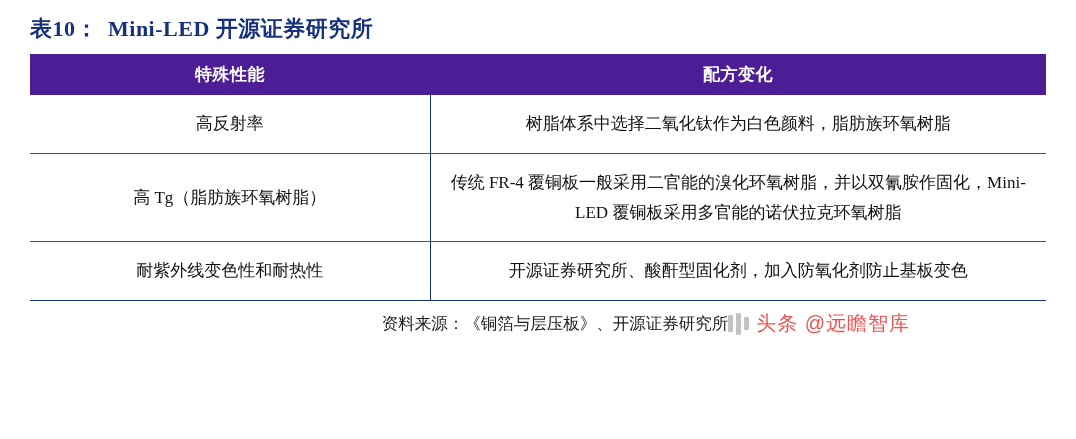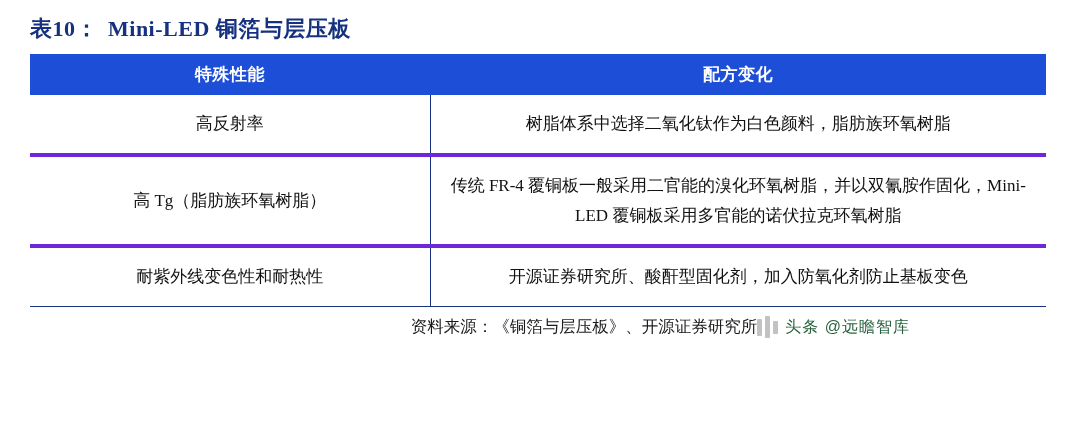--- a/index.html
+++ b/index.html
@@ -39,37 +39,37 @@
     font-weight: bold;
     color: #16317f;
     letter-spacing: 0.5px;
   }
   table.main-table {
     width: 1016px;
     border-collapse: collapse;
     table-layout: fixed;
   }
   table.main-table thead th {
-    background: #1d4ed8;
+    background: #4c1d95;
     color: #ffffff;
     font-size: 17px;
     font-weight: bold;
     padding: 9px 6px;
     text-align: center;
     border: none;
     letter-spacing: 0.5px;
   }
   col.c1 { width: 400px; }
   col.c2 { width: 616px; }
   table.main-table tbody td {
     font-size: 17px;
     text-align: center;
     vertical-align: middle;
     padding: 14px 10px;
-    border-bottom: 4px solid #6d28d9;
+    border-bottom: 1px solid #6d28d9;
     line-height: 1.75;
     color: #111111;
   }
   table.main-table tbody tr:last-child td {
     border-bottom: 1px solid #16317f;
   }
   td.cell-left {
     border-right: 1px solid #16317f;
   }
   .source-row {
@@ -96,34 +96,34 @@
   .wm-logo .bar {
     display: inline-block;
     width: 5px;
     height: 17px;
     background: #bdbdbd;
     border-radius: 1px;
   }
   .wm-logo .bar.b2 { height: 22px; }
   .wm-logo .bar.b3 { height: 13px; }
   .wm-text {
-    font-size: 16px;
-    color: #14532d;
+    font-size: 20px;
+    color: #ef4444;
     font-family: "Liberation Sans", sans-serif;
     letter-spacing: 1px;
   }
 </style>
 </head>
 <body>
 
 <div class="page">
 
   <div class="title-row">
     <span class="title-label">表10：</span>
-    <span class="title-text">Mini-LED 铜箔与层压板</span>
+    <span class="title-text">Mini-LED 开源证券研究所</span>
   </div>
 
   <table class="main-table">
     <colgroup>
       <col class="c1">
       <col class="c2">
     </colgroup>
     <thead>
       <tr>
         <th>特殊性能</th>

